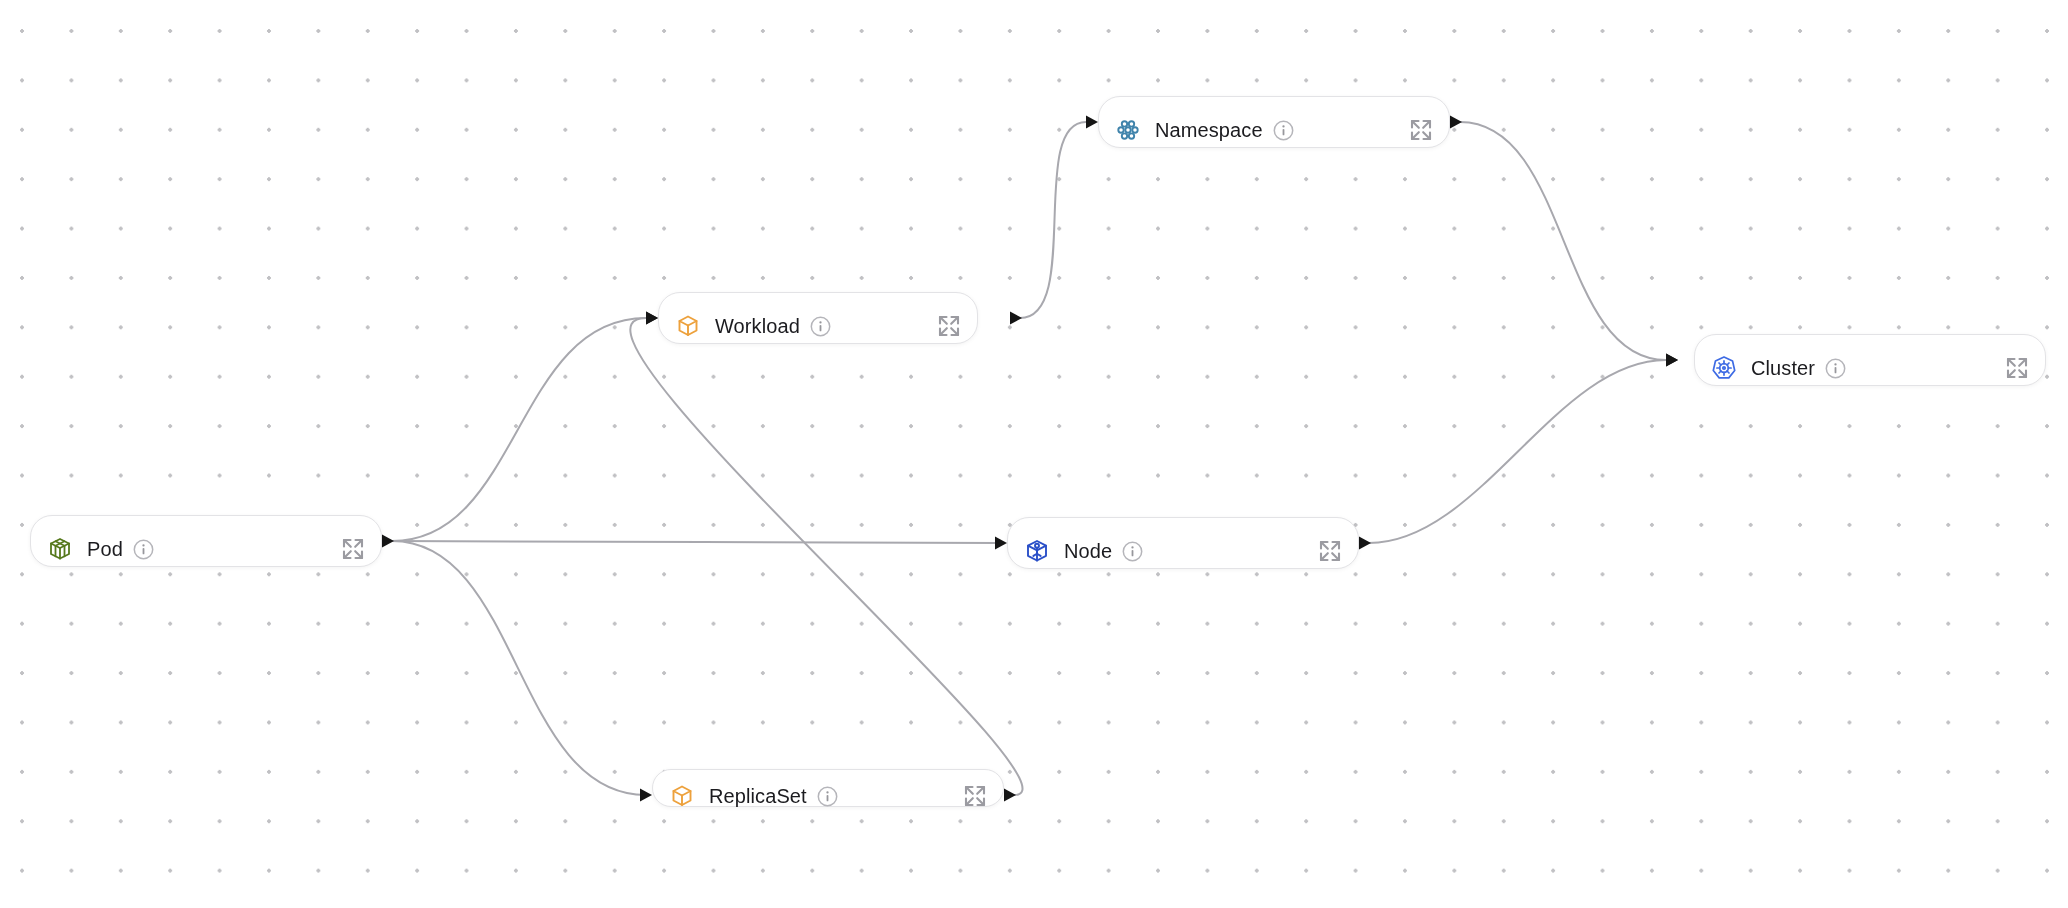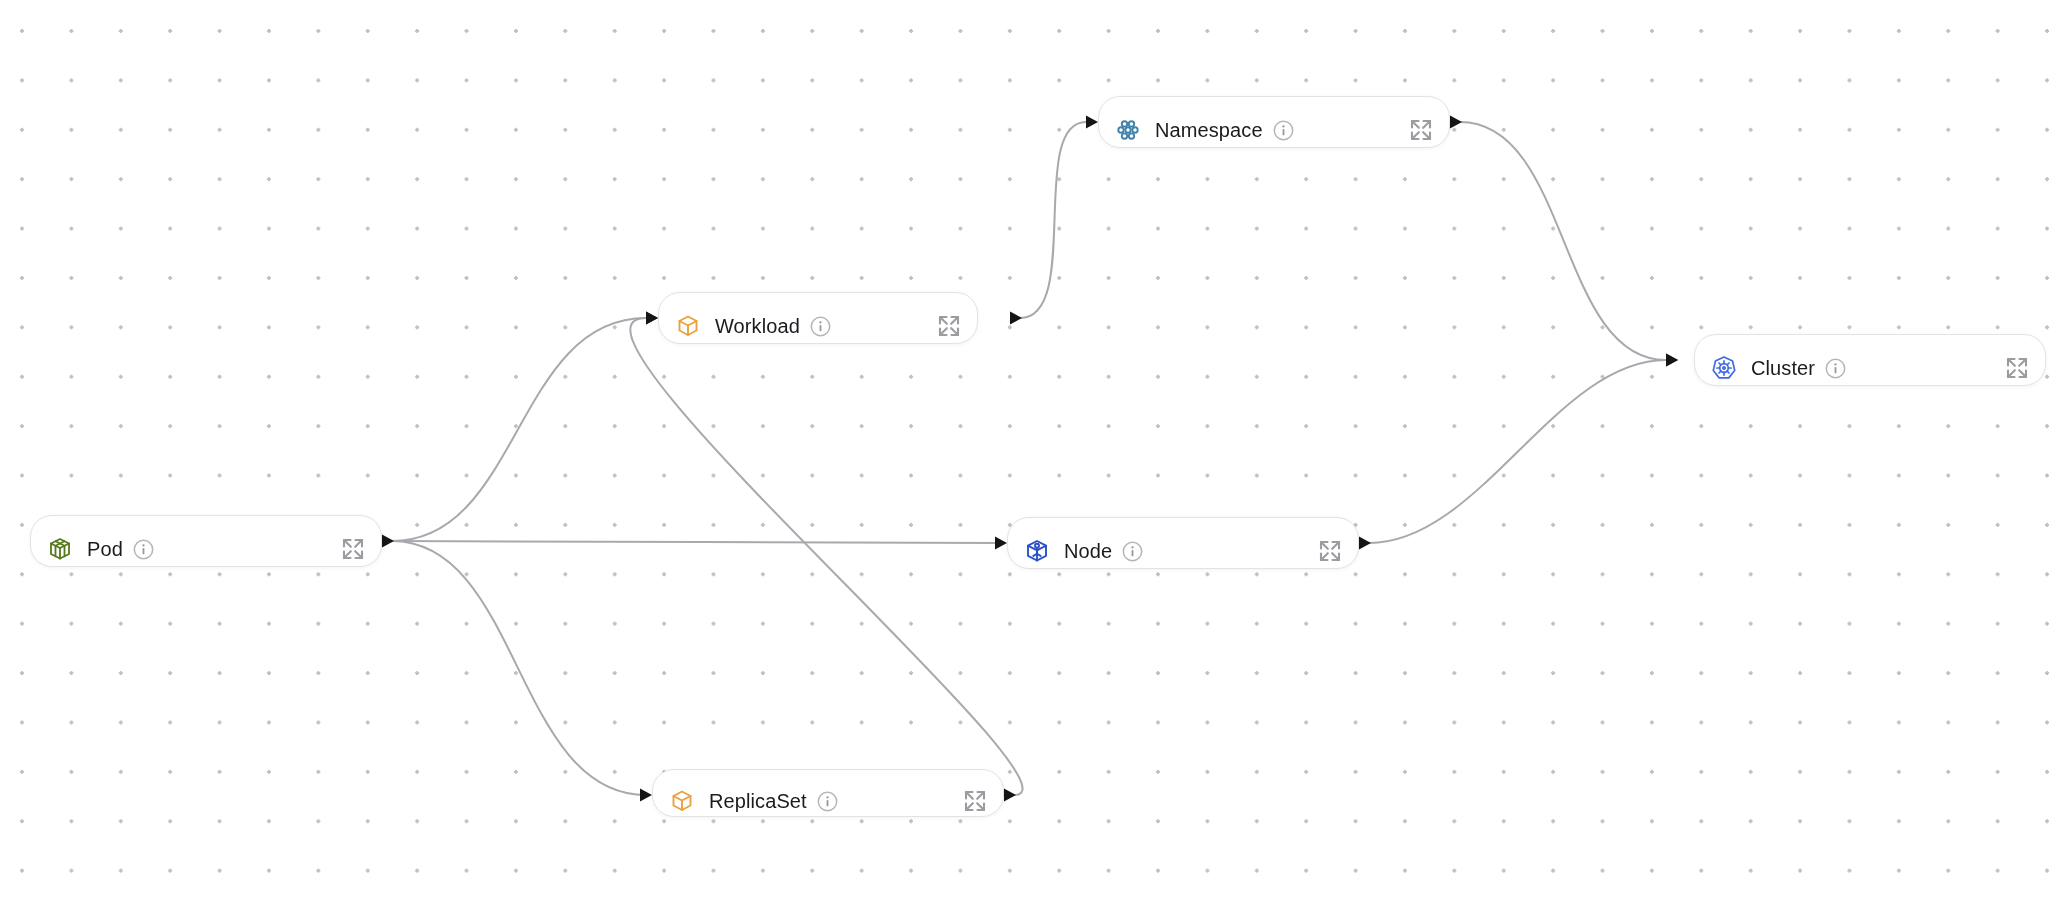--- a/index.html
+++ b/index.html
@@ -182,21 +182,21 @@
         <path d="M10.5 4 H4 V10.5"></path>
           <path d="M4 4 L10.8 10.8"></path>
         <path d="M4 15.5 V22 H10.5"></path>
           <path d="M4 22 L10.8 15.2"></path>
         <path d="M22 15.5 V22 H15.5"></path>
           <path d="M22 22 L15.2 15.2"></path>
       </svg>
     </span>
   </article>
 
-  <article class="flow-node" style="left: 652px; top: 769px; width: 352px; height: 48px;">
+  <article class="flow-node" style="left: 652px; top: 769px; width: 352px; height: 38px;">
     <span class="node-icon" style="color: rgb(237, 161, 60);">
       <svg width="26" height="26" viewBox="0 0 26 26" fill="none" stroke="currentColor" stroke-width="1.9" stroke-linejoin="round" stroke-linecap="round">
         <path d="M13 3.5 L21.5 8 L13 12.5 L4.5 8 Z"></path>
         <path d="M4.5 8 V17.5 L13 22 V12.5"></path>
         <path d="M21.5 8 V17.5 L13 22"></path>
       </svg>
     </span>
     <span class="node-label">ReplicaSet</span>
     <span class="info-icon">
       <svg width="21" height="21" viewBox="0 0 21 21">

